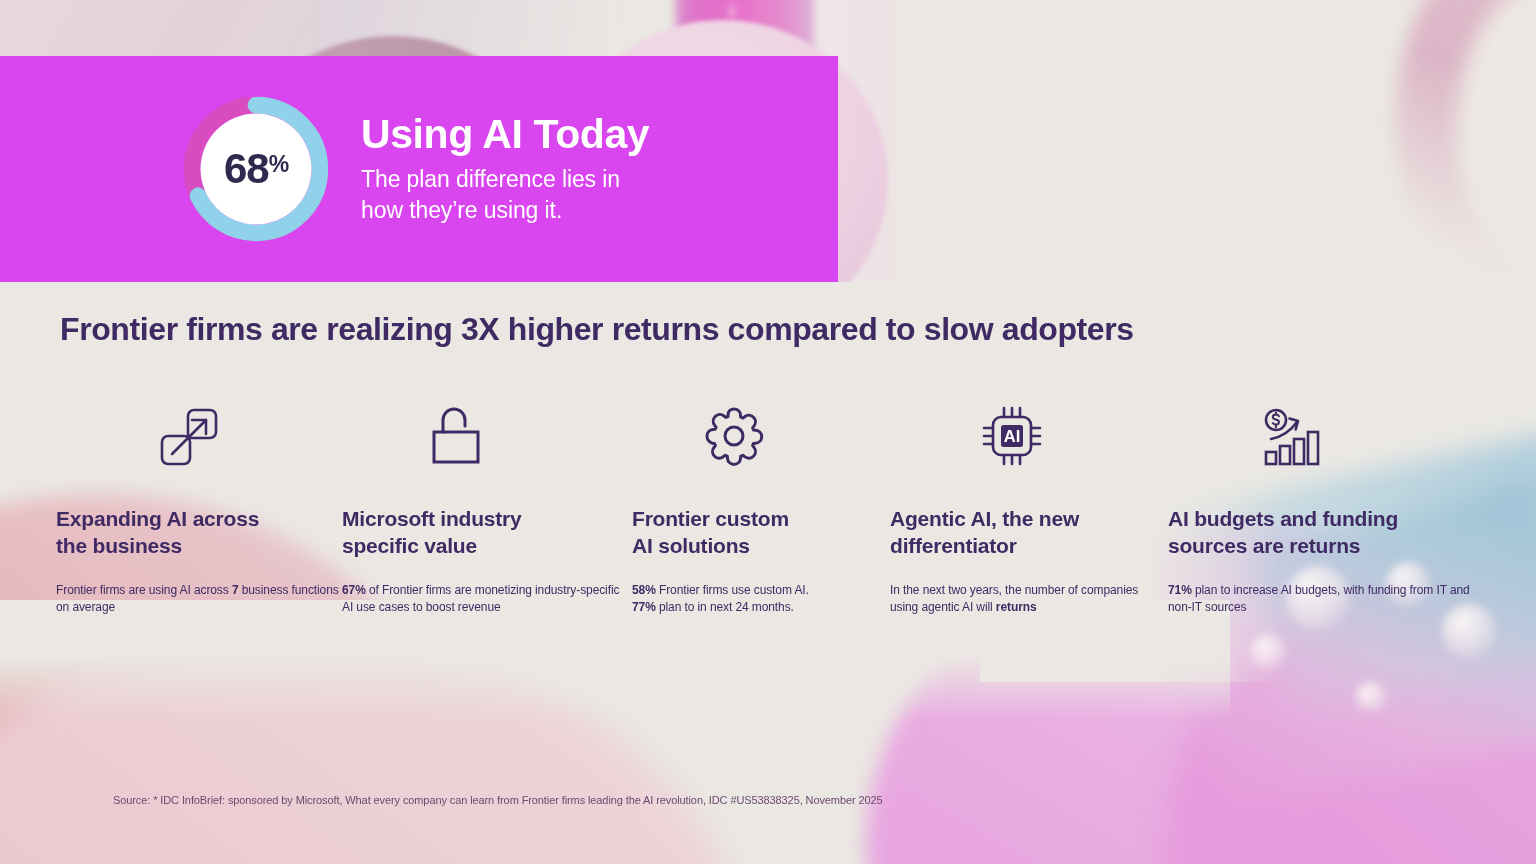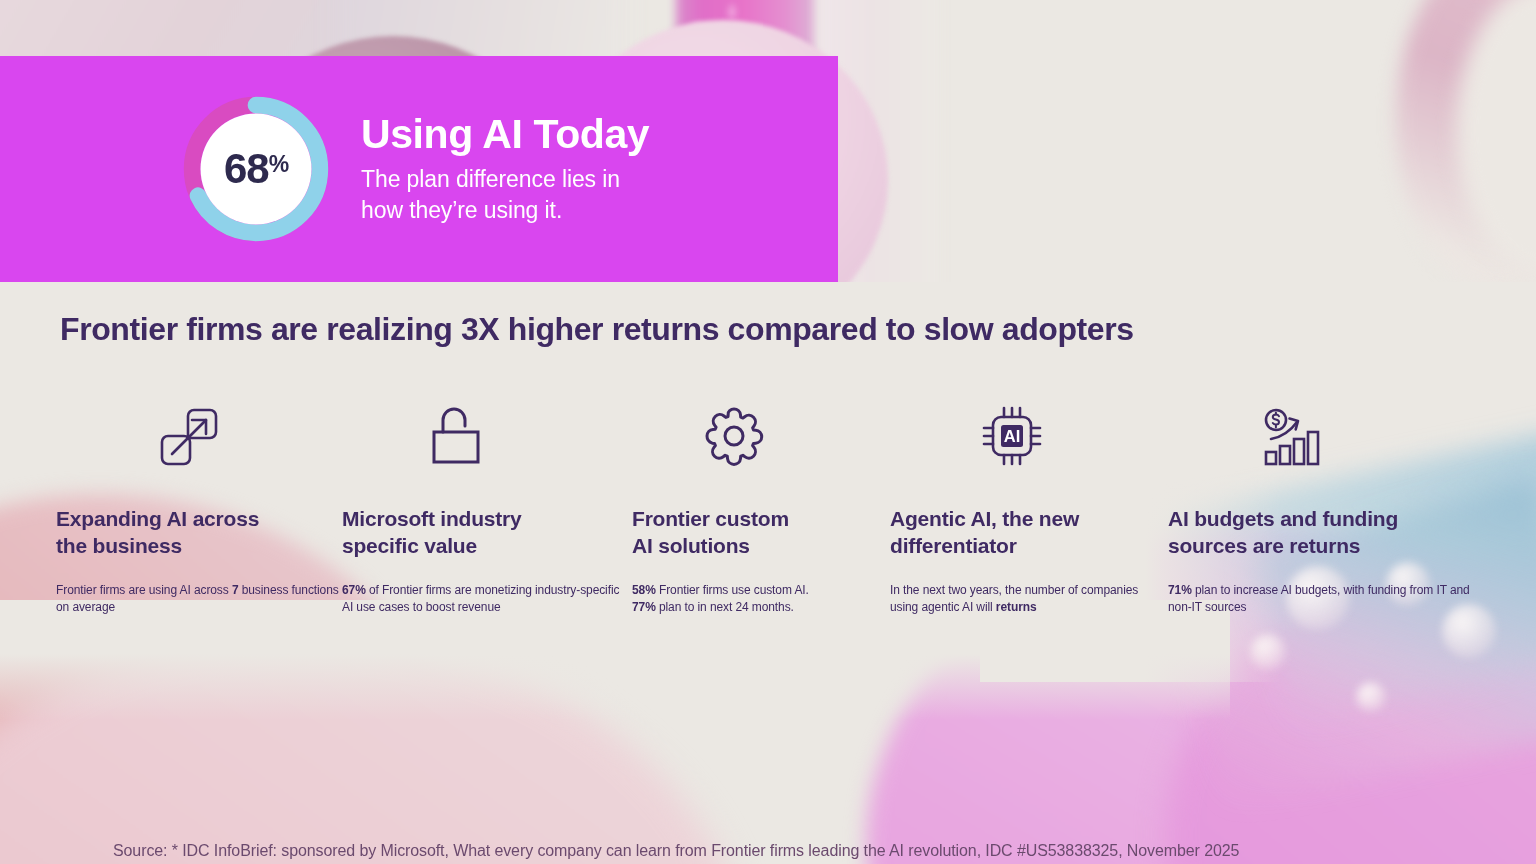--- a/index.html
+++ b/index.html
@@ -204,22 +204,22 @@
 
   .c0 .col-icon { padding-left:102px; }
   .c1 .col-icon { padding-left:88px; }
   .c2 .col-icon { padding-left:70px; }
   .c3 .col-icon { padding-left:90px; }
   .c4 .col-icon { padding-left:94px; }
 
   
   #source {
     position:absolute; left:113px; top:794px; z-index:6;
-    font-size:16px; font-weight:400; color:#6b4a6e;
-    letter-spacing:-0.1px; white-space:nowrap;margin-top:48px;
+    font-size:11px; font-weight:400; color:#6b4a6e;
+    letter-spacing:-0.1px; white-space:nowrap;
   }
 </style>
 </head>
 <body>
 
 <div id="bg">
   <div class="bgl tl-wash"></div>
   <div class="bgl tl-wash2"></div>
   <div class="bgl magenta-band"></div>
   <div class="bgl magenta-speckles"></div>

